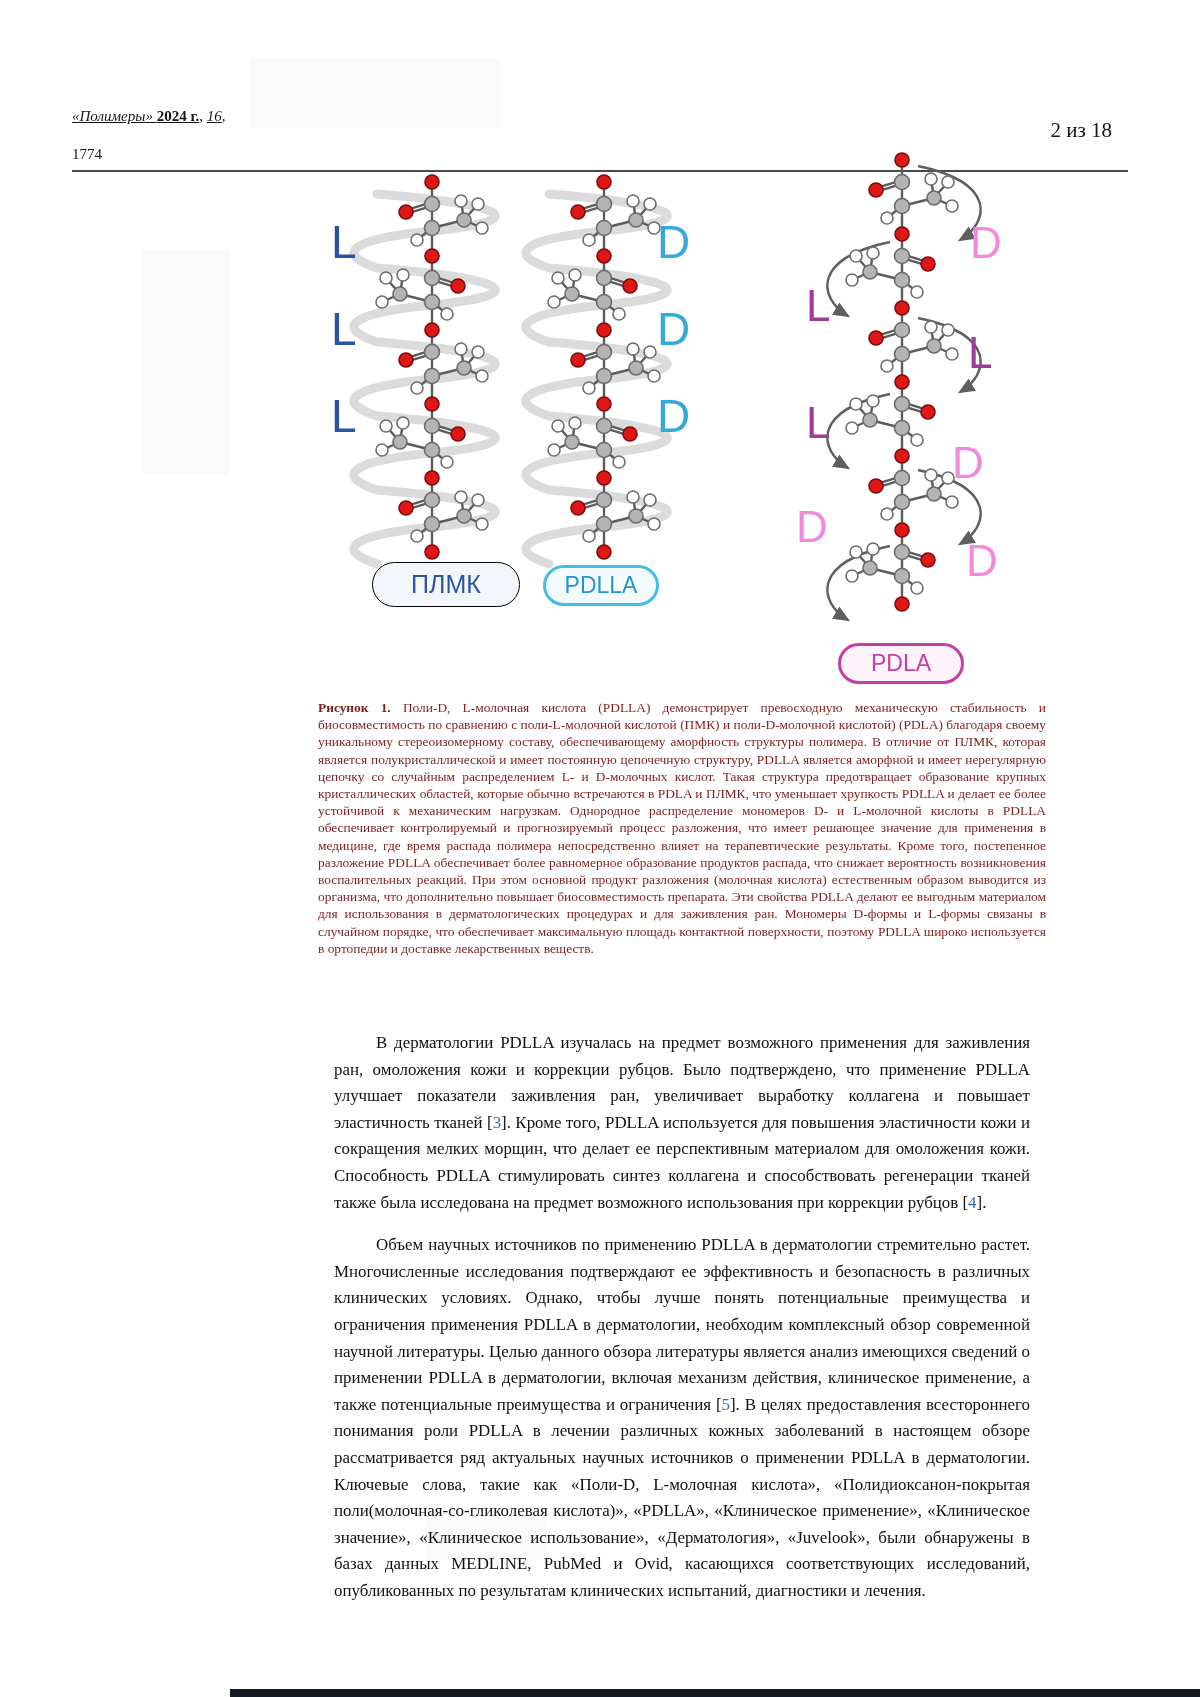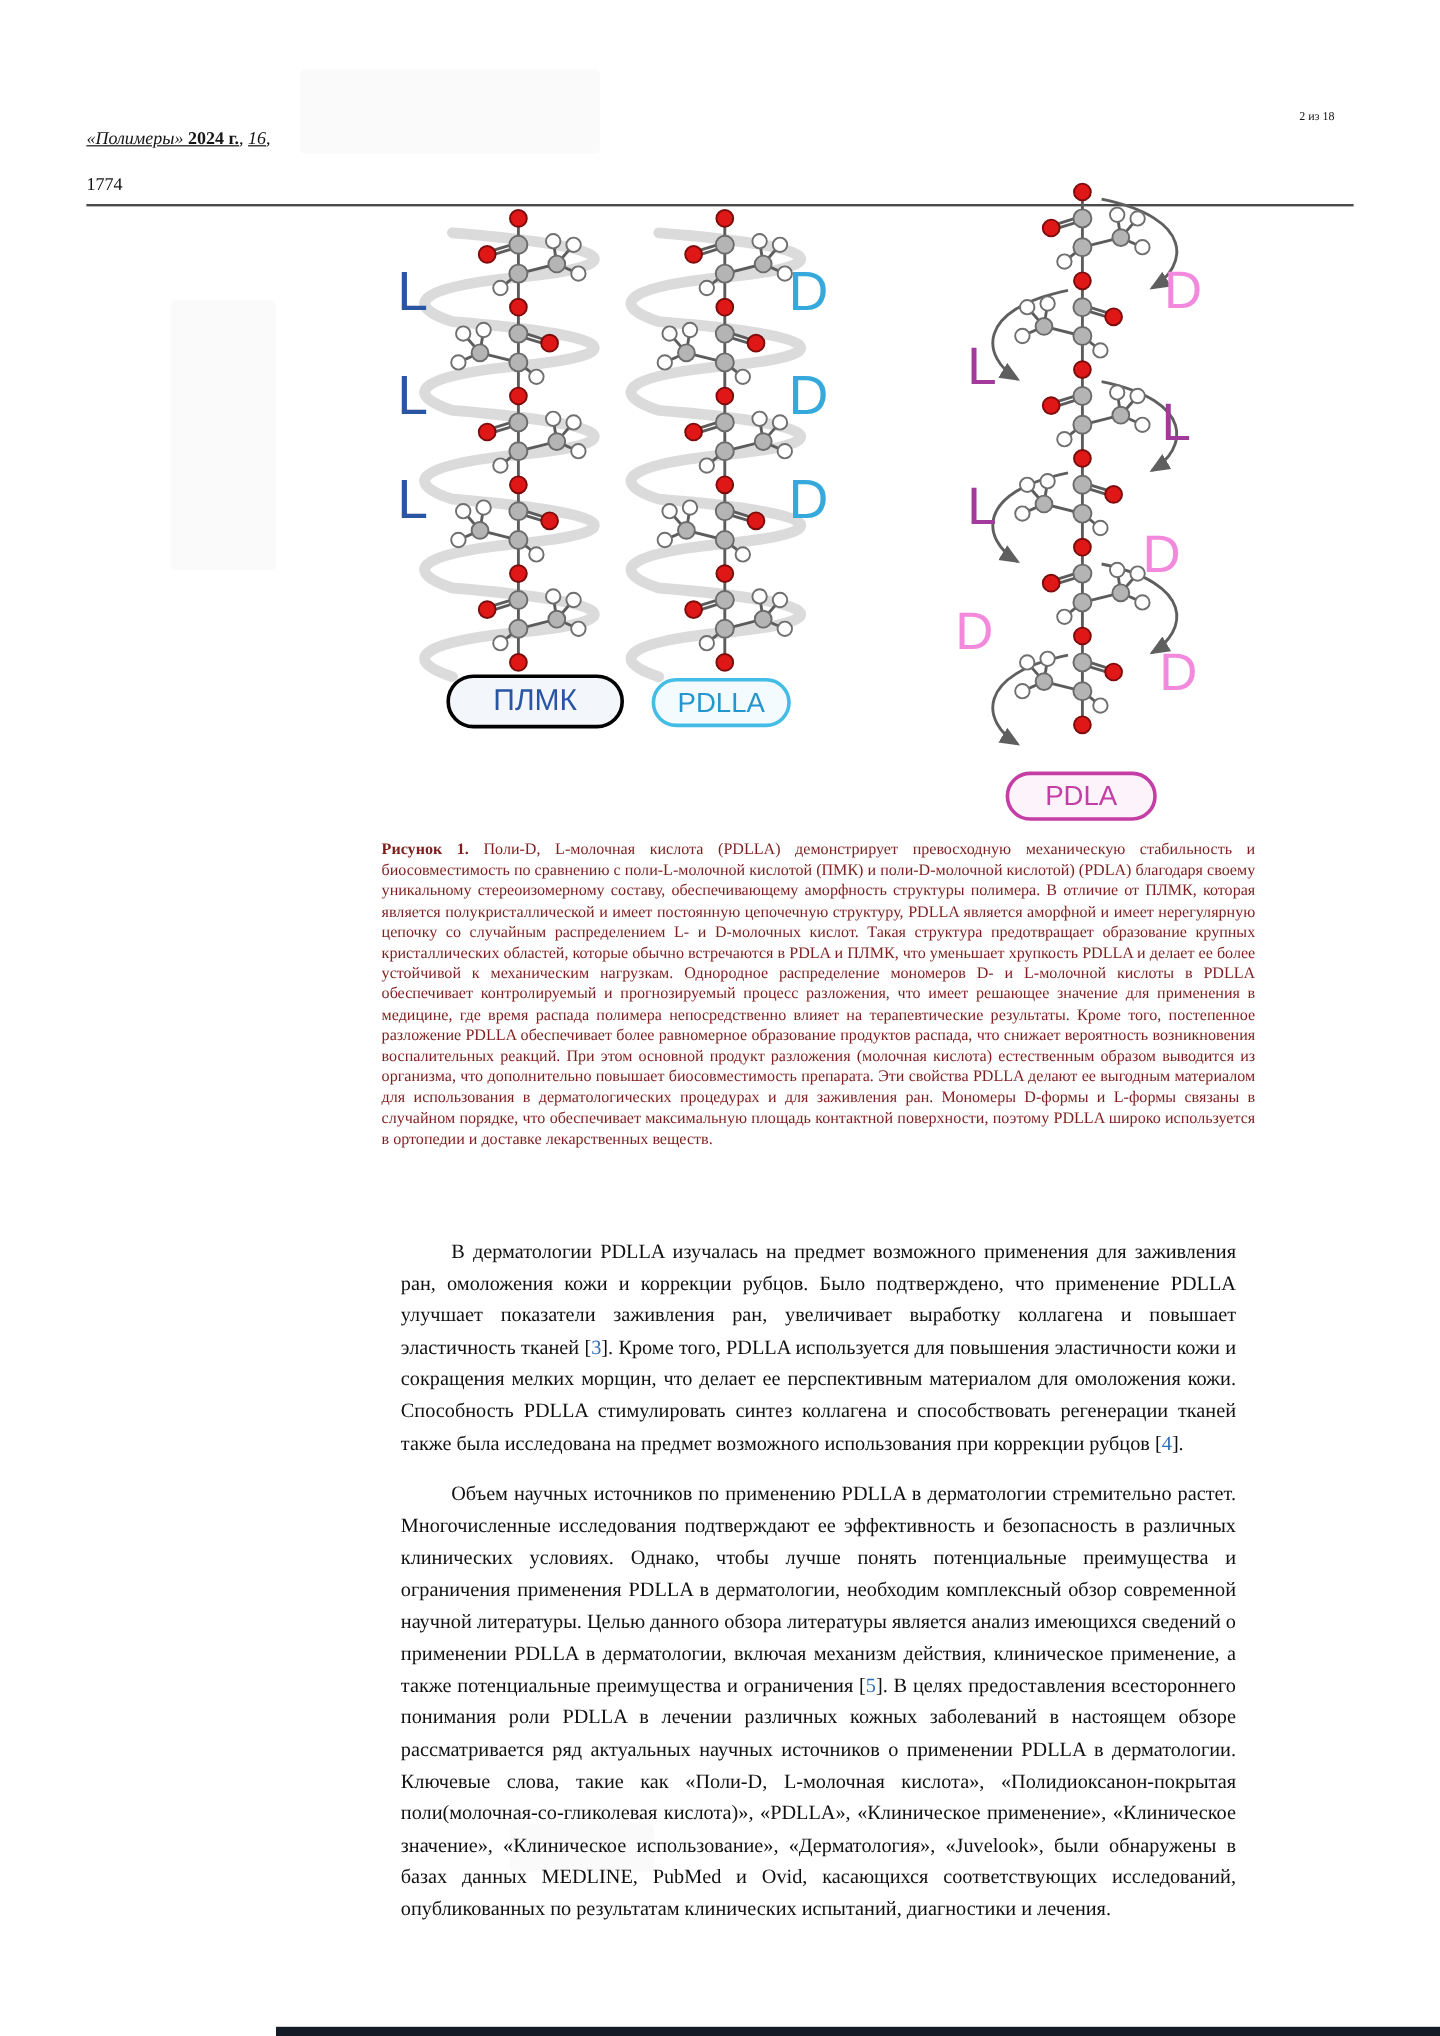--- a/index.html
+++ b/index.html
@@ -3,32 +3,32 @@
 <meta charset="utf-8">
 <style>
   html,body{margin:0;padding:0;background:#ffffff;}
   .page{position:relative;width:1200px;height:1697px;background:#ffffff;overflow:hidden;
         font-family:"Liberation Serif", serif;color:#141414;}
   
   .header{position:absolute;left:72px;top:88px;width:1056px;border-bottom:2px solid #4a4a4a;
           padding-bottom:6px;display:flex;justify-content:space-between;align-items:flex-start;
           font-size:15px;line-height:19px;}
   .header .left{white-space:pre-line;}
-  .header .right{font-size:10px;padding-right:16px;}
+  .header .right{font-size:21px;padding-right:16px;margin-top:33px;}
   .r-i{font-style:italic;text-decoration:underline;} .r-b{font-weight:bold;text-decoration:underline;}
   
   .ghost{position:absolute;background:#f5f5f5;opacity:.55;border-radius:4px;}
   
   .fig-svg{position:absolute;left:0;top:0;width:1200px;height:1697px;pointer-events:none;}
   .stereo-letter{position:absolute;font-family:"Liberation Sans",sans-serif;font-weight:400;
                  line-height:1;letter-spacing:0;}
   .pill{position:absolute;display:flex;align-items:center;justify-content:center;
         font-family:"Liberation Sans",sans-serif;font-weight:500;border-radius:24px;
         box-sizing:border-box;}
-  .pill-plmk{left:372px;top:562px;width:148px;height:45px;border:3px solid #000000;
+  .pill-plmk{left:372px;top:562px;width:148px;height:45px;border:1px solid #000000;
              background:#f3f7fc;color:#2a55a2;font-size:25px;}
   .pill-pdla{left:543px;top:565px;width:116px;height:41px;border:3px solid #43bce6;
              background:#f4fbfe;color:#2596cc;font-size:23px;}
   .pill-pdlla{left:838px;top:643px;width:126px;height:41px;border:3px solid #c43ea6;
               background:#fdf3fb;color:#c43ea6;font-size:23px;}
   
   .caption{position:absolute;left:318px;top:699px;width:728px;font-size:13.4px;
            line-height:17.2px;text-align:justify;color:#7f1d1d;}
   .caption b{font-weight:bold;}
   

